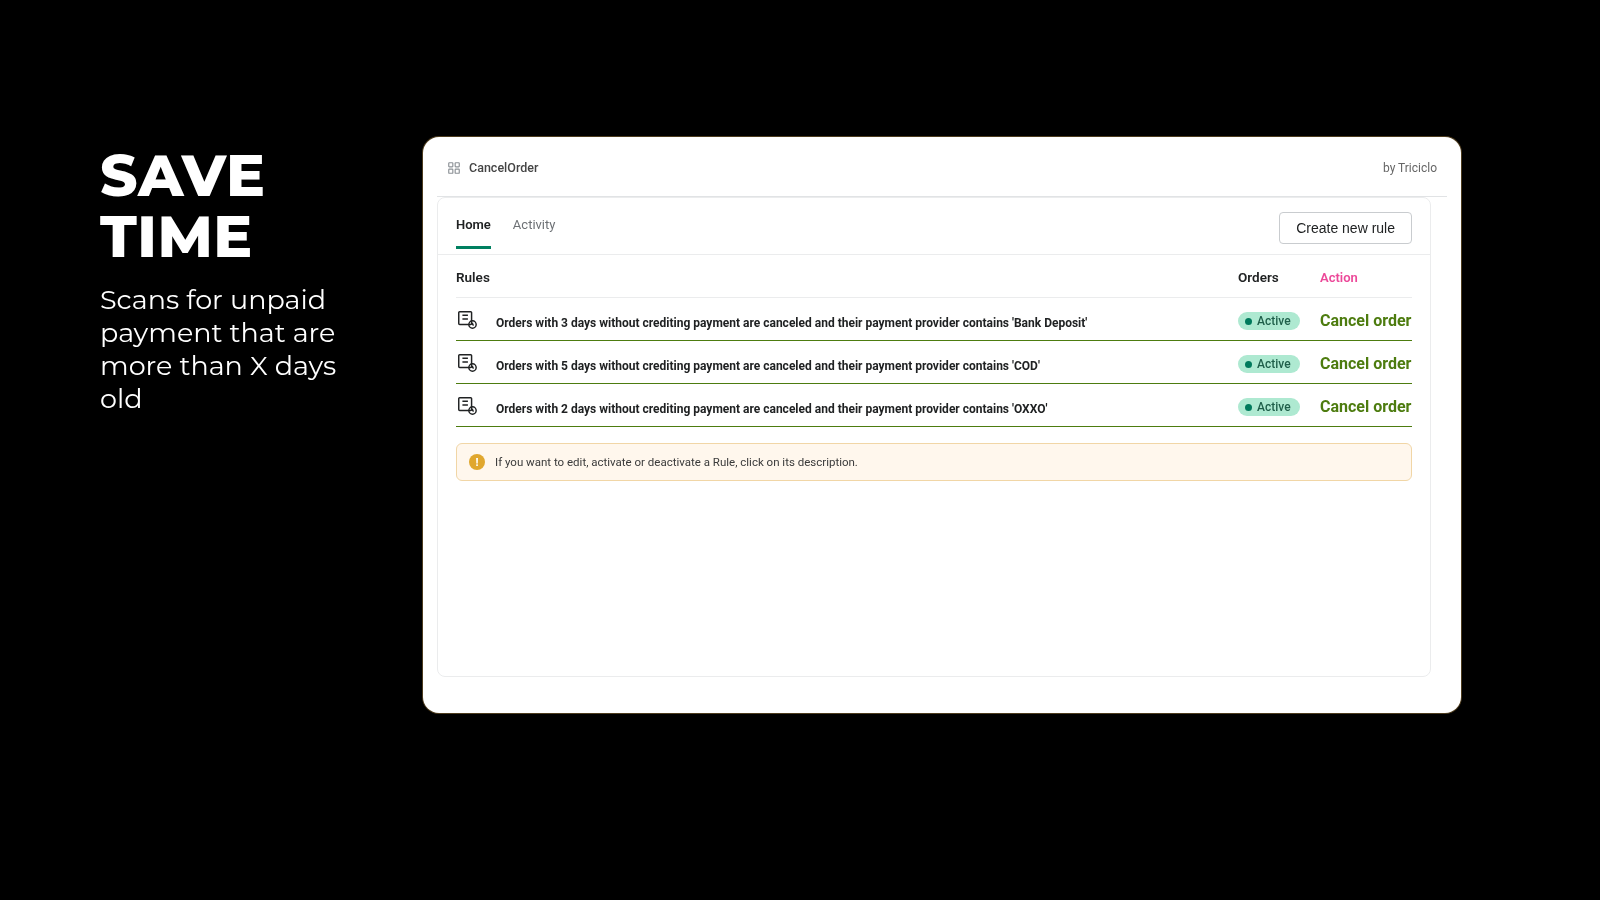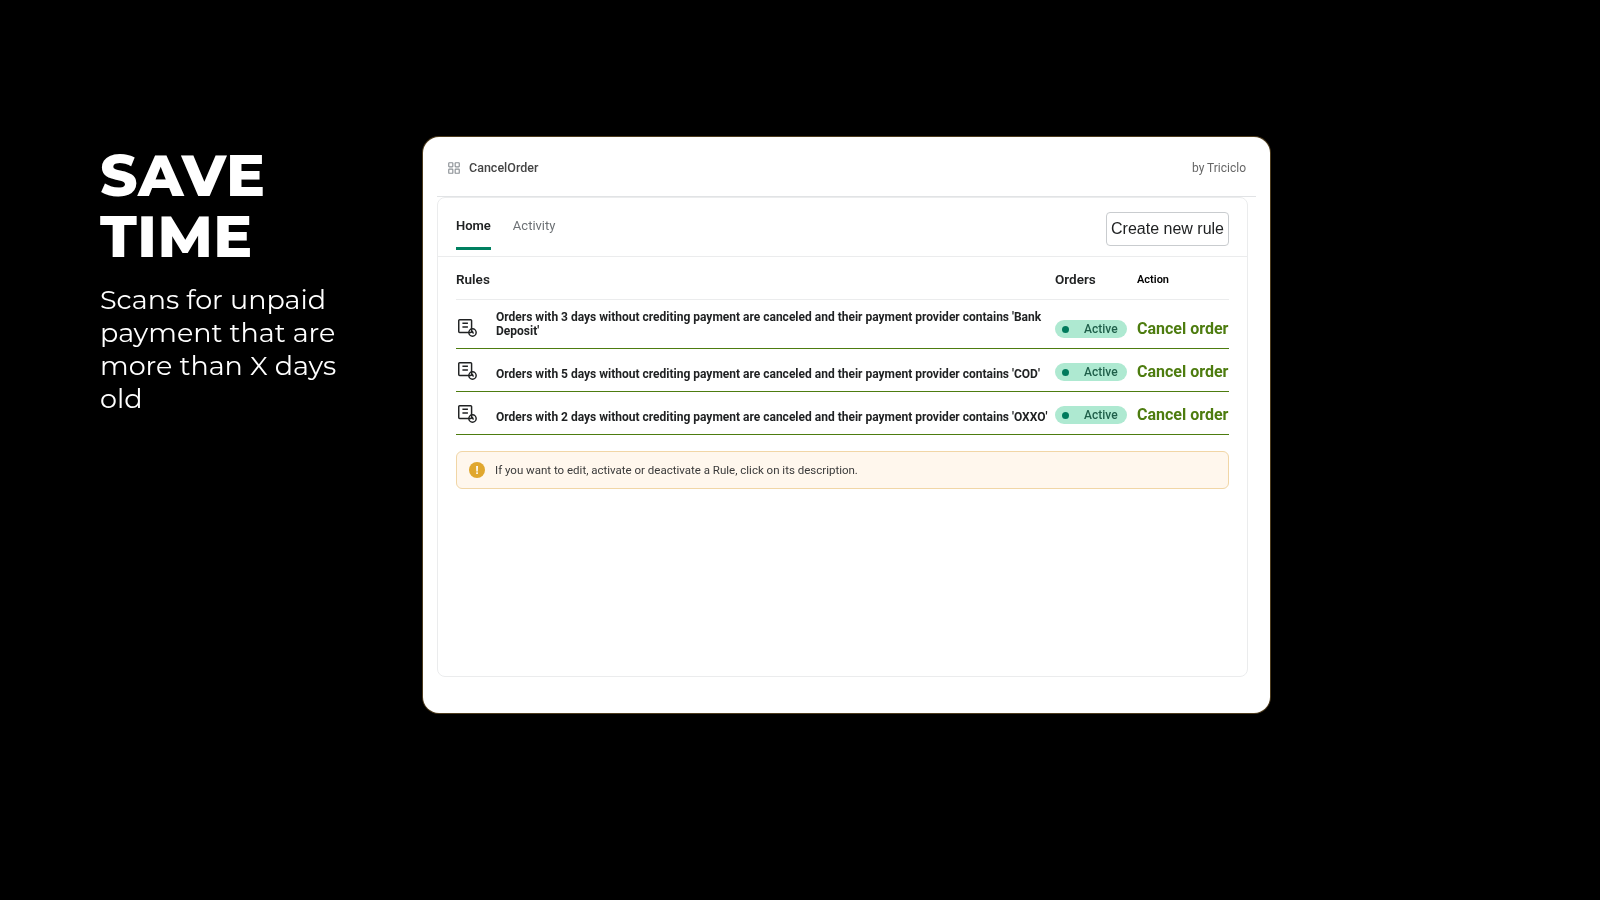--- a/index.html
+++ b/index.html
@@ -29,21 +29,21 @@
       margin-top: 16px;
       font-size: 27px;
       font-weight: 400;
       line-height: 1.22;
       font-family: "Montserrat", -apple-system, sans-serif;
     }
     .app-window {
       position: absolute;
       left: 423px;
       top: 137px;
-      width: 847px;
+      width: 1038px;
       height: 576px;
       background: #fff;
       border-radius: 16px;
       box-shadow: 0 0 0 1px rgba(255, 200, 100, 0.3);
       overflow: hidden;
     }
     .topbar {
       height: 46px;
       margin: 14px 14px 0 14px;
       border-bottom: 1px solid #e1e3e5;
@@ -54,21 +54,21 @@
     }
     .topbar-left { display: flex; align-items: center; gap: 8px; }
     .app-icon {
       width: 14px;
       height: 14px;
       display: inline-flex;
     }
     .app-title { font-size: 12.5px; color: #444; font-weight: 500; }
     .app-byline { font-size: 12px; color: #666; }
     .content-card {
-      margin: 0 22px 14px 14px;
+      margin: 0 30px 14px 14px;
       background: #fff;
       border: 1px solid #ebeced;
       border-radius: 8px;
       padding-bottom: 20px;
       min-height: 480px;
     }
     .tabs-row {
       display: flex;
       align-items: center;
       justify-content: space-between;
@@ -78,41 +78,41 @@
     .tabs { display: flex; gap: 22px; }
     .tab {
       font-size: 13px;
       color: #6d7175;
       padding-bottom: 14px;
       cursor: pointer;
       border-bottom: 3px solid transparent;
     }
     .tab.active { color: #202223; font-weight: 600; border-bottom-color: #008060; }
     .create-btn {
-      font-size: 16px;
+      font-size: 14px;
       color: #202223;
       background: #fff;
       border: 1px solid #c9cccf;
       border-radius: 4px;
-      padding: 7px 4px;
+      padding: 7px 16px;
       cursor: pointer;
       margin-bottom: 10px;
     }
     .table {
       padding: 0 18px;
     }
     .thead {
       display: flex;
       align-items: center;
       padding: 14px 0 12px 0;
       border-bottom: 1px solid #ebeced;
     }
     .th-rules { flex: 1; font-size: 13.5px; font-weight: 600; color: #202223; }
     .th-status { width: 82px; font-size: 13.5px; font-weight: 600; color: #202223; }
-    .th-action { width: 92px; font-size: 11px; font-weight: 600; color: #000000; }
+    .th-action { width: 92px; font-size: 13px; font-weight: 600; color: #ec4899; }
     .row {
       display: flex;
       align-items: flex-end;
       padding: 10px 0;
       border-bottom: 1px solid #4d7c0f;
     }
     .row-icon {
       width: 22px;
       height: 22px;
       margin-right: 18px;
@@ -123,21 +123,21 @@
       flex: 1;
       font-size: 12px;
       font-weight: 700;
       color: #202223;
       cursor: pointer;
     }
     .row-status { width: 82px; }
     .badge {
       display: inline-flex;
       align-items: center;
-      gap: 15px;
+      gap: 5px;
       background: #aee9d1;
       color: #1f5f4a;
       border-radius: 10px;
       padding: 2px 9px 2px 7px;
       font-size: 12px;
       font-weight: 500;
     }
     .badge-dot {
       width: 7px; height: 7px; border-radius: 50%; background: #007a5c;
     }

